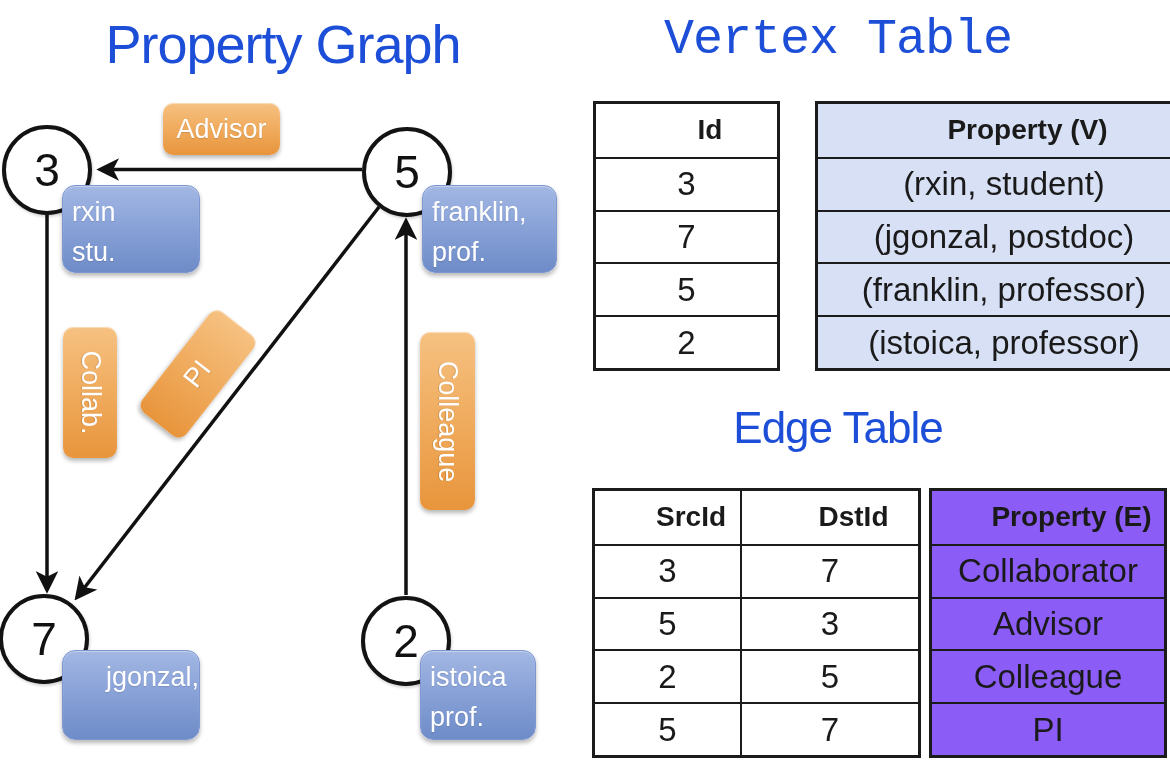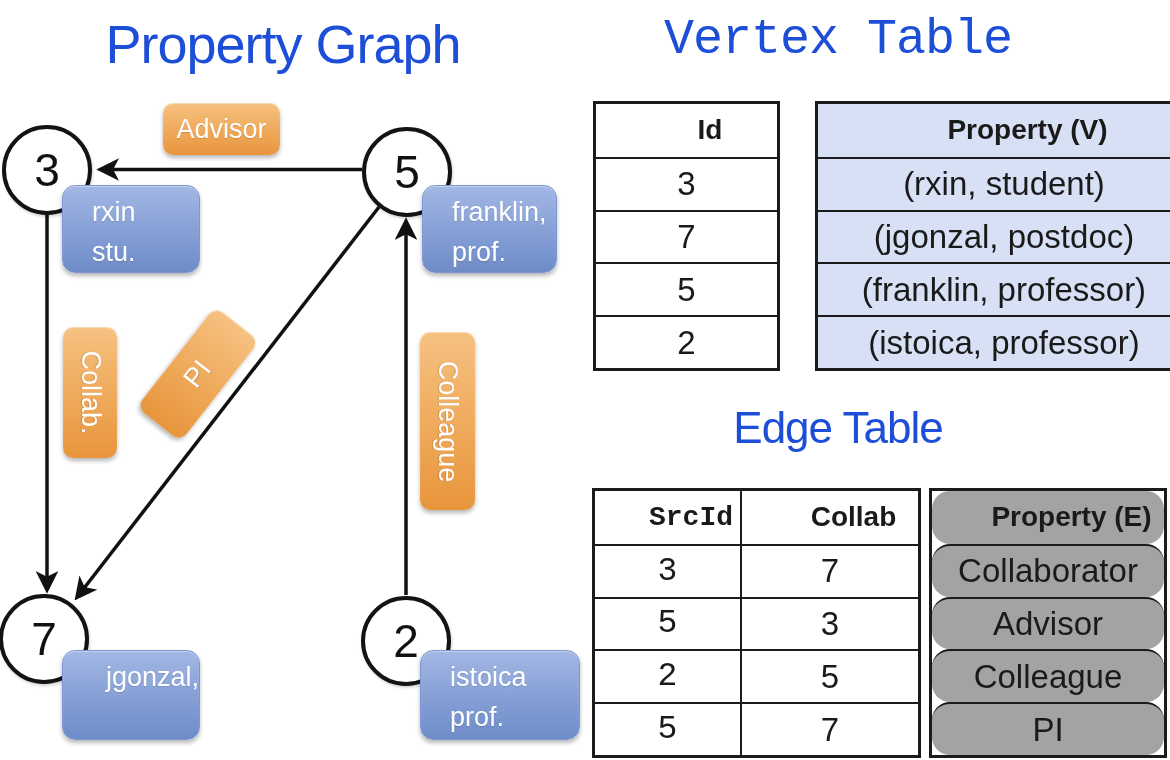--- a/index.html
+++ b/index.html
@@ -29,39 +29,39 @@
     color:#ffffff;font-size:27px;text-shadow:0 1px 1px rgba(0,0,0,0.15);
   }
   .vtext{white-space:nowrap;transform:rotate(90deg);}
   .vtext-up{white-space:nowrap;transform:rotate(-90deg);letter-spacing:0px;}
   .vertex-box{
     position:absolute;z-index:4;border-radius:13px;box-sizing:border-box;
     background:linear-gradient(180deg,#a2b7e3 0%,#8aa3d8 45%,#6e8cc8 100%);
     border:1px solid #7d96cf;
     box-shadow:0 3px 4px rgba(0,0,0,0.28), inset 0 1px 1px rgba(255,255,255,0.4);
     color:#ffffff;font-size:27px;line-height:40px;
-    padding:6px 0 0 29px;text-shadow:0 1px 1px rgba(0,0,0,0.12);
+    padding:6px 0 0 9px;text-shadow:0 1px 1px rgba(0,0,0,0.12);
   }
   .vertex-box div{white-space:nowrap;}
 
   .tbl{
     position:absolute;display:grid;grid-auto-rows:1fr;box-sizing:border-box;
     border:3px solid #1b1b1b;height:270px;background:#ffffff;z-index:2;
   }
   .tbl .cell{
     display:flex;align-items:center;justify-content:center;box-sizing:border-box;
     white-space:nowrap;
   }
   .tbl .bt{border-top:2px solid #1b1b1b;}
-  .tbl .br{border-right:2px solid #1b1b1b;font-family:Liberation Mono, monospace;}
+  .tbl .br{border-right:2px solid #1b1b1b;}
   .hdr{font-weight:bold;font-size:28px;padding-left:47px;}
   .td{font-size:33px;font-weight:400;}
   .tbl2{grid-template-columns:147px 1fr;}
   .fill-v{background:#d7e0f4;}
-  .fill-e{background:#a3a3a3;border-radius:18px;}
+  .fill-e{background:#8b5cf6;}
 </style>
 </head>
 <body>
 
 <div class="canvas">
 
   <div class="title title-graph">Property Graph</div>
   <div class="title title-vertex">Vertex Table</div>
   <div class="title title-edge">Edge Table</div>
 
@@ -107,21 +107,21 @@
     <div>rxin</div>
     <div>stu.</div>
   </div>
   <div class="vertex-box" style="left:422px;top:185px;width:135px;height:88px;">
     <div>franklin,</div>
     <div>prof.</div>
   </div>
   <div class="vertex-box" style="left:62px;top:650px;width:138px;height:90px;text-align:right;">
     <div>jgonzal,</div>
   </div>
-  <div class="vertex-box" style="left:420px;top:650px;width:160px;height:90px;">
+  <div class="vertex-box" style="left:420px;top:650px;width:116px;height:90px;">
     <div>istoica</div>
     <div>prof.</div>
   </div>
 
   <div class="tbl" style="left:593px;top:101px;width:187px;">
     <div class="cell hdr">Id</div>
     <div class="cell td bt">3</div>
     <div class="cell td bt">7</div>
     <div class="cell td bt">5</div>
     <div class="cell td bt">2</div>
@@ -130,21 +130,21 @@
   <div class="tbl" style="left:788px;top:101px;width:378px;margin-left:27px;">
     <div class="cell hdr fill-v">Property (V)</div>
     <div class="cell td bt fill-v">(rxin, student)</div>
     <div class="cell td bt fill-v">(jgonzal, postdoc)</div>
     <div class="cell td bt fill-v">(franklin, professor)</div>
     <div class="cell td bt fill-v">(istoica, professor)</div>
   </div>
 
   <div class="tbl tbl2" style="left:592px;top:488px;width:329px;">
     <div class="cell hdr br">SrcId</div>
-    <div class="cell hdr">Collab</div>
+    <div class="cell hdr">DstId</div>
     <div class="cell td bt br">3</div>
     <div class="cell td bt">7</div>
     <div class="cell td bt br">5</div>
     <div class="cell td bt">3</div>
     <div class="cell td bt br">2</div>
     <div class="cell td bt">5</div>
     <div class="cell td bt br">5</div>
     <div class="cell td bt">7</div>
   </div>
 

